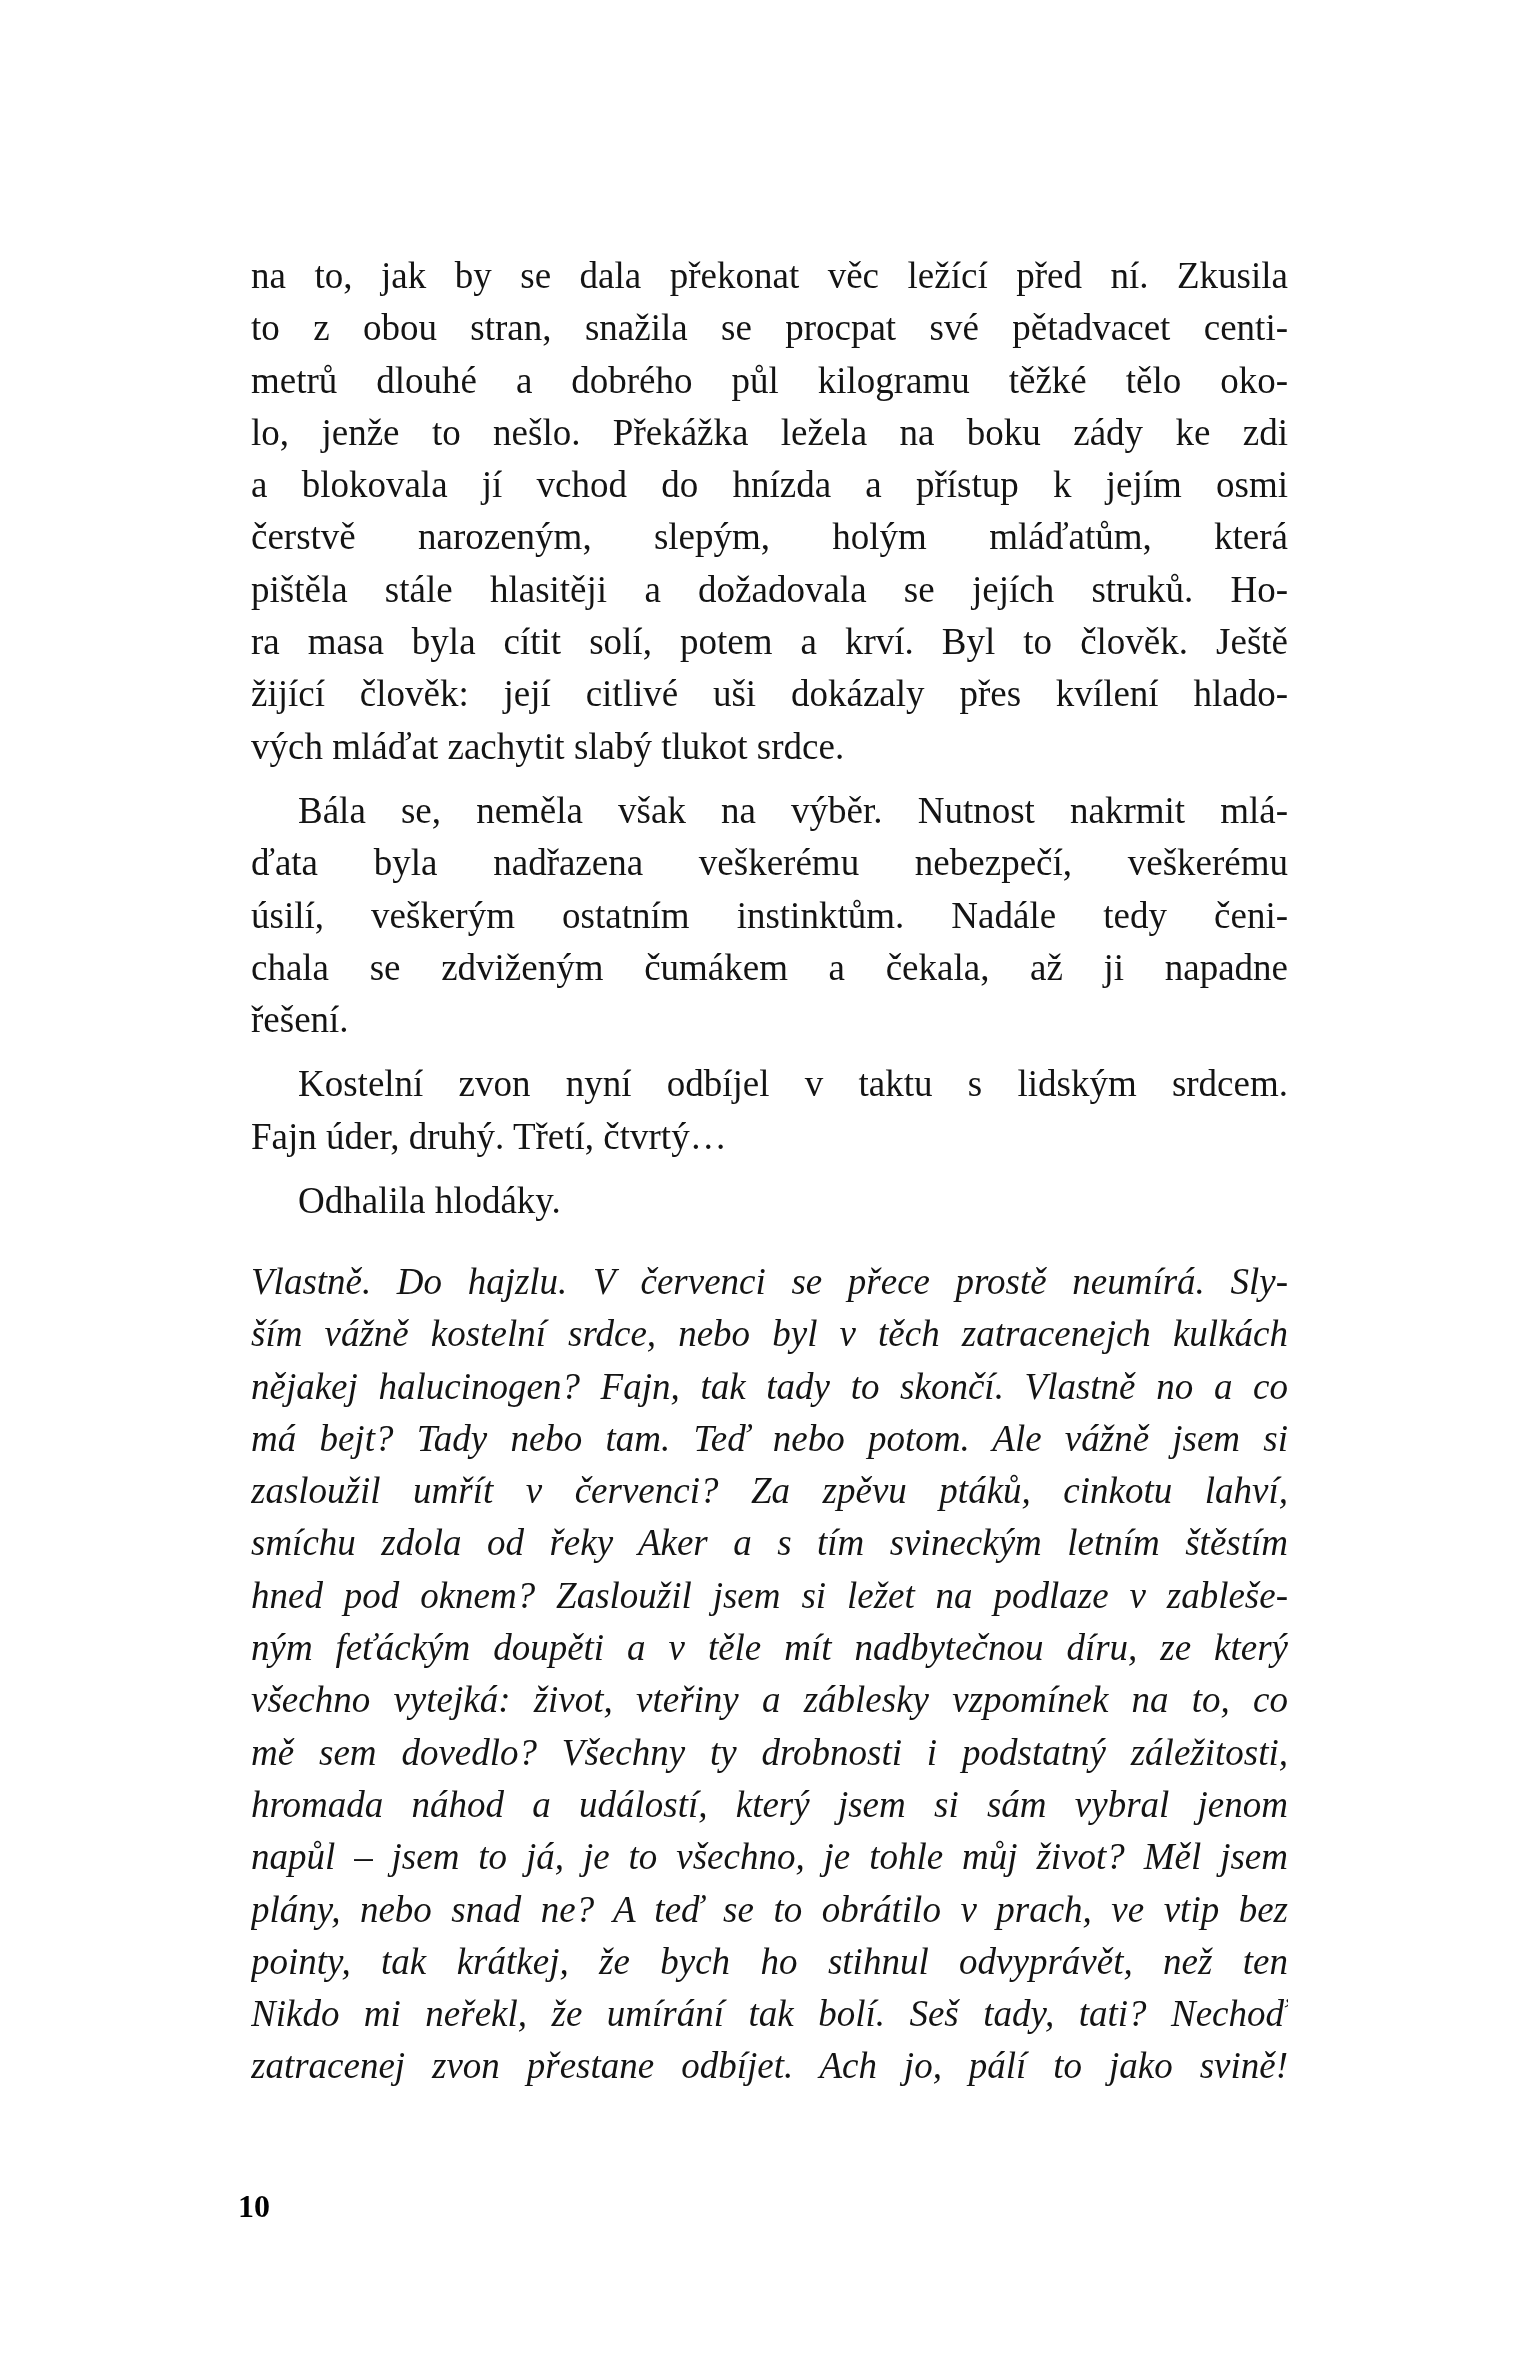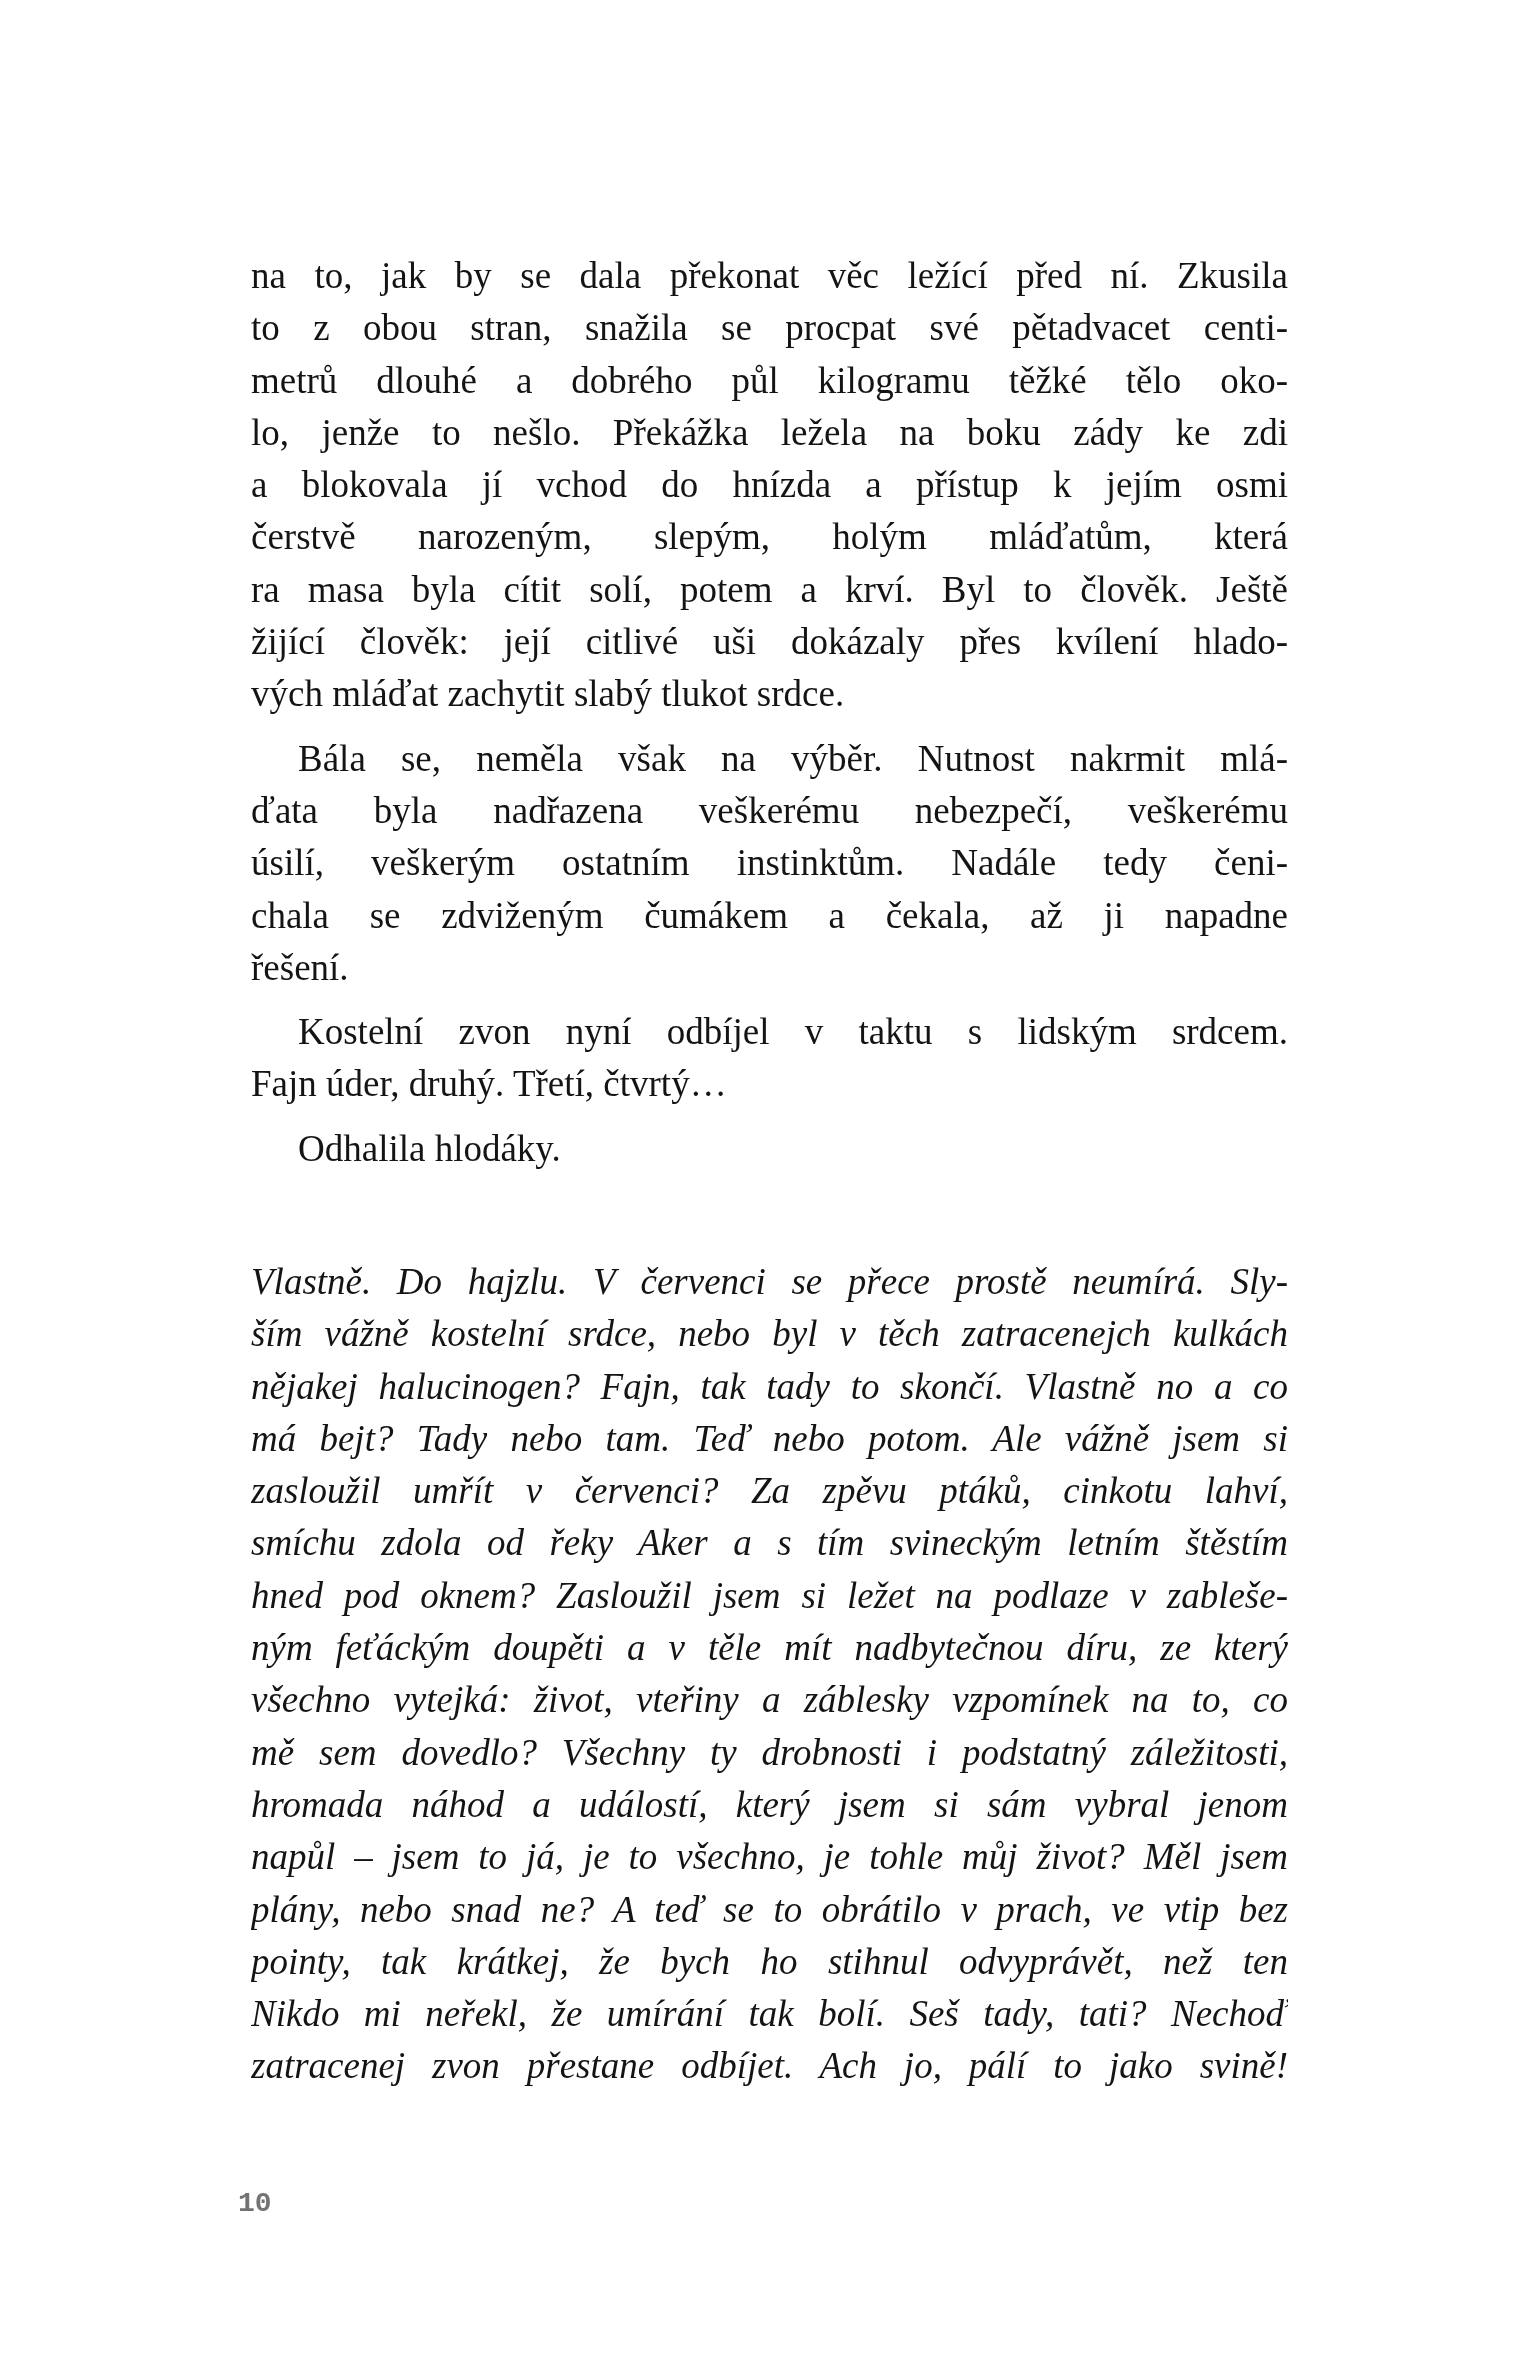--- a/index.html
+++ b/index.html
@@ -31,38 +31,38 @@
     overflow: hidden;
     hyphens: none;
     -webkit-hyphens: none;
   }
   .line.lastline { text-align-last: left; }
   .line.indent { text-indent: 47px; }
   .page-number {
     position: absolute;
     left: 238px;
     top: 2190px;
-    font-size: 28px;
+    font-size: 32px;
     font-weight: bold;
     line-height: 1;
-    color: #737373;
-    font-family: Liberation Mono, monospace;
+    color: #000000;
   }
 </style>
 </head>
 <body>
 
 <main class="text-block roman-block">
   <div class="para">
     <div class="line">na to, jak by se dala překonat věc ležící před ní. Zkusila</div>
     <div class="line">to z obou stran, snažila se procpat své pětadvacet centi-</div>
     <div class="line">metrů dlouhé a dobrého půl kilogramu těžké tělo oko-</div>
     <div class="line">lo, jenže to nešlo. Překážka ležela na boku zády ke zdi</div>
     <div class="line">a blokovala jí vchod do hnízda a přístup k jejím osmi</div>
     <div class="line">čerstvě narozeným, slepým, holým mláďatům, která</div>
+    <div class="line">pištěla stále hlasitěji a dožadovala se jejích struků. Ho-</div>
     <div class="line">ra masa byla cítit solí, potem a krví. Byl to člověk. Ještě</div>
     <div class="line">žijící člověk: její citlivé uši dokázaly přes kvílení hlado-</div>
     <div class="line lastline">vých mláďat zachytit slabý tlukot srdce.</div>
   </div>
   <div class="para">
     <div class="line indent">Bála se, neměla však na výběr. Nutnost nakrmit mlá-</div>
     <div class="line">ďata byla nadřazena veškerému nebezpečí, veškerému</div>
     <div class="line">úsilí, veškerým ostatním instinktům. Nadále tedy čeni-</div>
     <div class="line">chala se zdviženým čumákem a čekala, až ji napadne</div>
     <div class="line lastline">řešení.</div>

